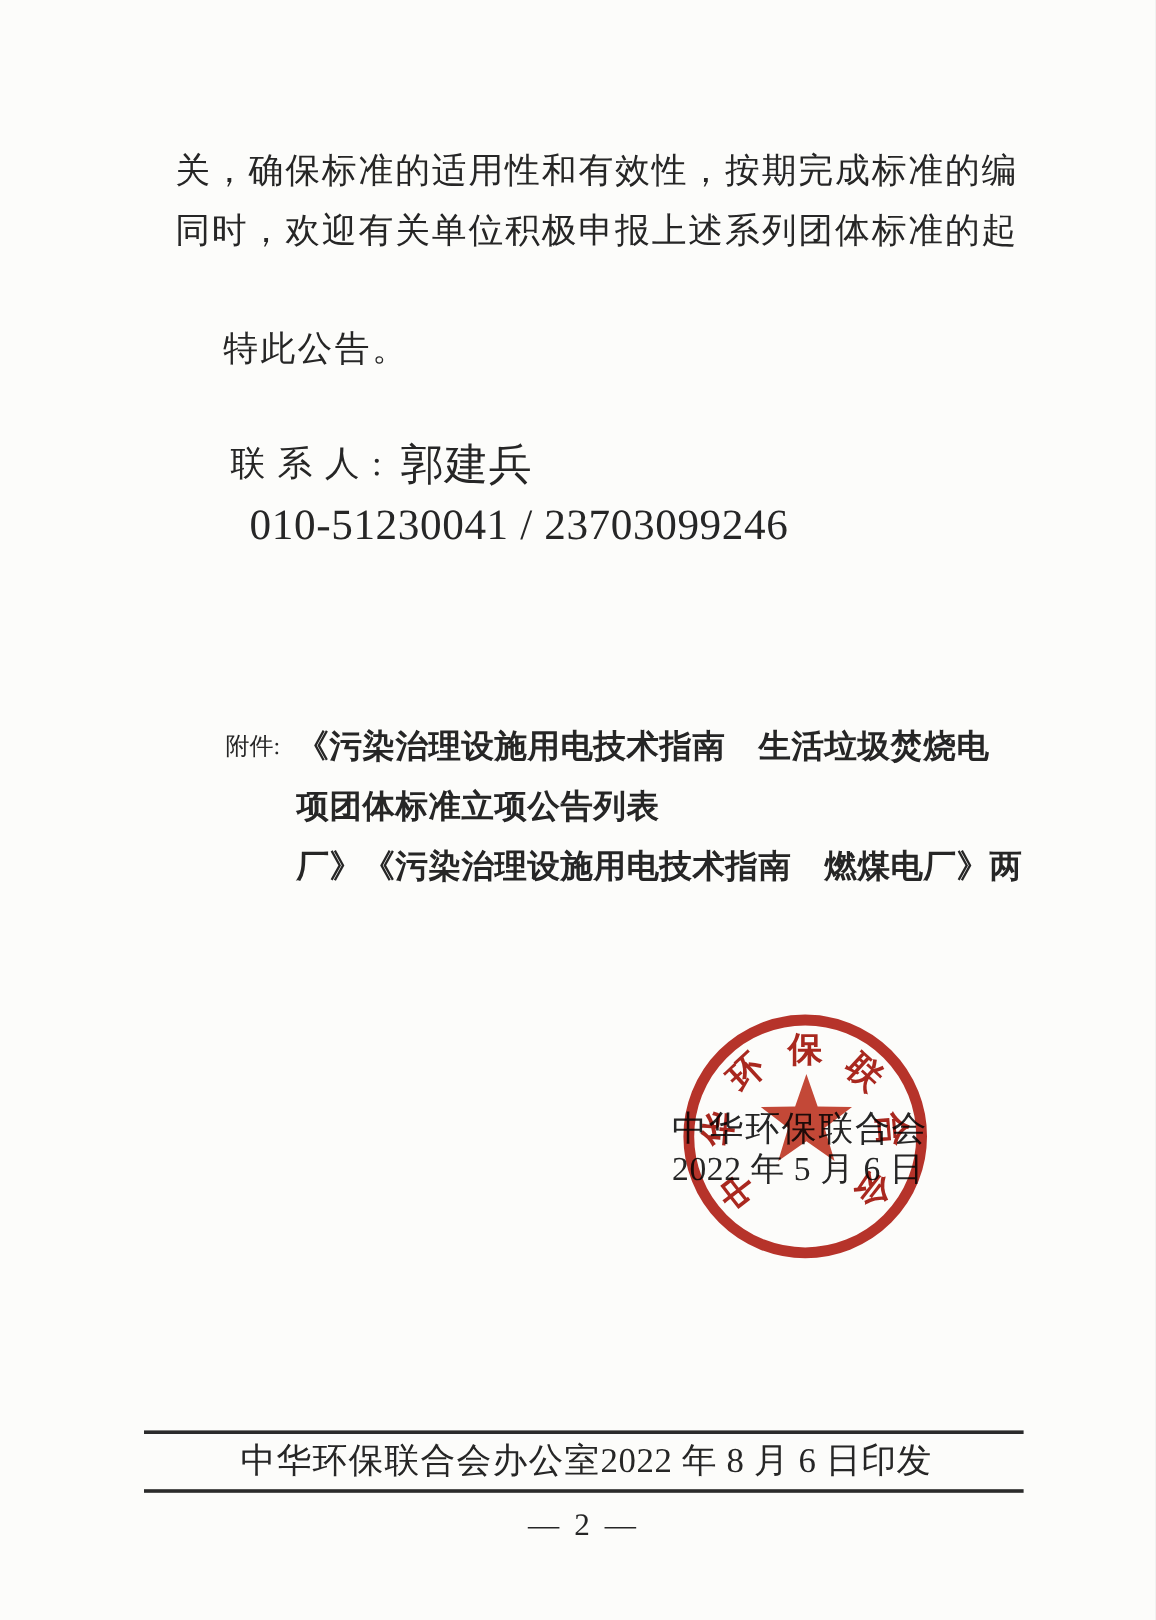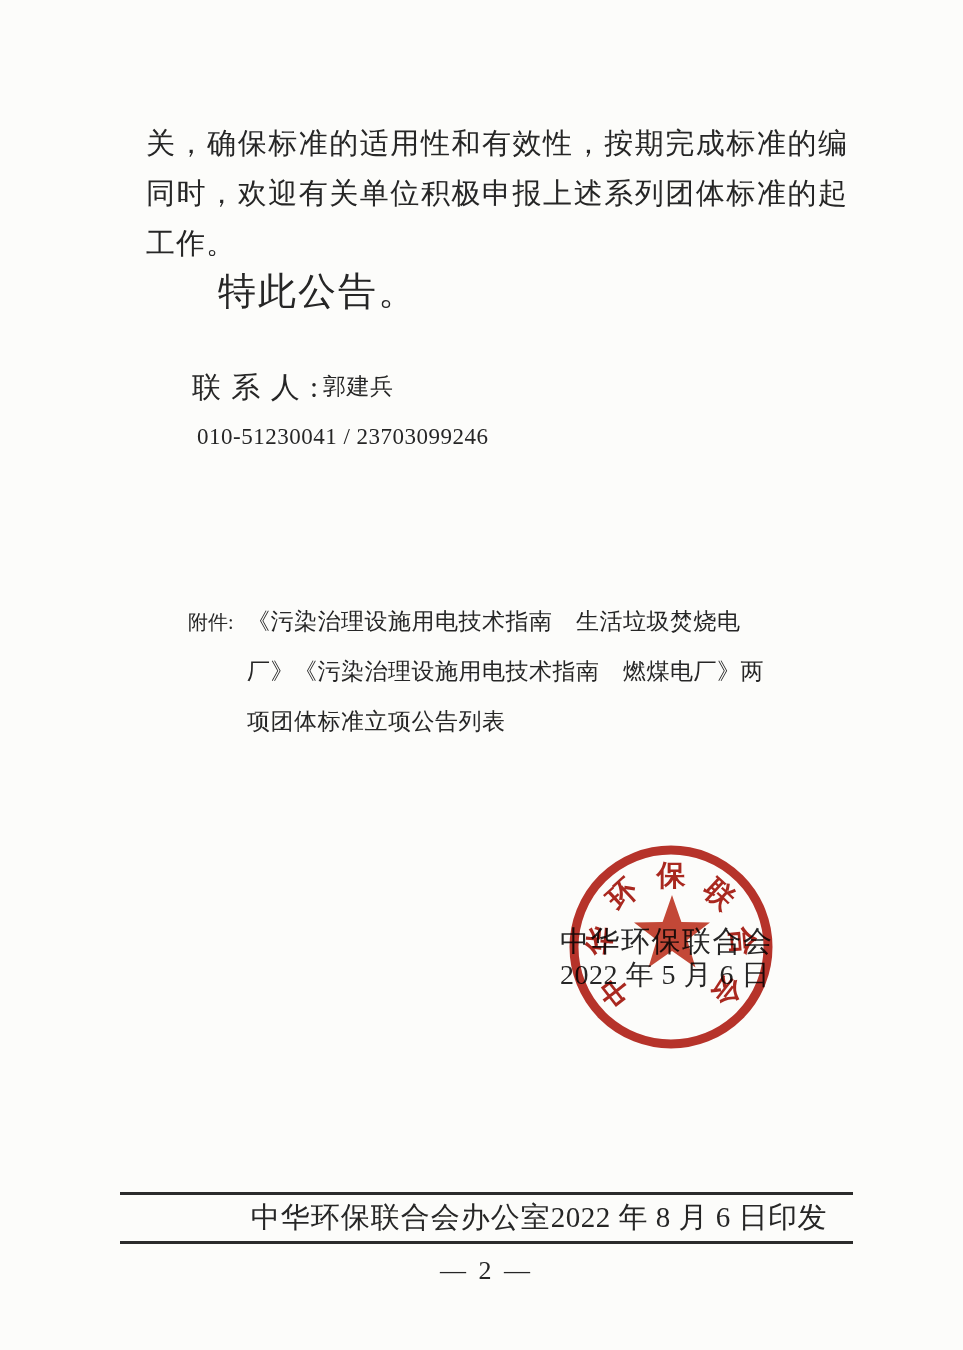--- a/index.html
+++ b/index.html
@@ -18,45 +18,45 @@
     left: 146px;
     top: 118px;
     width: 702px;
     font-size: 29px;
     letter-spacing: 1px;
   }
   .body-line { height: 50px; line-height: 50px; white-space: nowrap; }
   .body-line.just { text-align: justify; text-align-last: justify; white-space: normal; height: 50px; overflow: hidden; }
   .closing-line {
     position: absolute;
-    left: 218px;
+    left: 186px;
     top: 270px;
-    font-size: 38px;
+    font-size: 29px;
     letter-spacing: 2px;
     line-height: 42px;
   }
   .contacts { position: absolute; left: 192px; top: 362px; }
   .contact-row { height: 50px; line-height: 42px; display: flex; align-items: center; }
   .contact-label {
     display: inline-block;
     width: 126px;
     text-align: justify;
     text-align-last: justify;
     font-size: 29px;
   }
   .contact-value {
-    margin-left: 5px;
-    font-size: 23px;
+    margin-left: 16px;
+    font-size: 36px;
     letter-spacing: 0.5px;
     white-space: nowrap;
   }
   .attachment { position: absolute; left: 188px; top: 600px; width: 665px; }
   .attachment-label { position: absolute; left: 0; top: 0; font-size: 20px; line-height: 44px; }
   .attachment-lines { margin-left: 59px; }
-  .attachment-line { height: 50px; line-height: 44px; font-size: 23px; letter-spacing: 0.5px; white-space: nowrap; }
+  .attachment-line { height: 50px; line-height: 44px; font-size: 27px; letter-spacing: 0.5px; white-space: nowrap; font-weight: bold; }
   .signature { position: absolute; left: 560px; top: 925px; width: 210px; text-align: center; }
   .signature-org { font-size: 29px; letter-spacing: 1.5px; line-height: 33px; white-space: nowrap; }
   .signature-date { font-size: 28px; letter-spacing: 0.5px; line-height: 33px; white-space: nowrap; }
   .stamp {
     position: absolute;
     left: 567px;
     top: 843px;
     width: 208px;
     height: 208px;
     mix-blend-mode: multiply;
@@ -65,21 +65,21 @@
   .footer-rule { position: absolute; left: 120px; width: 733px; height: 3px; background: #2b2b2b; }
   .footer-rule.top { top: 1192px; }
   .footer-rule.bottom { top: 1241px; }
   .footer-row {
     position: absolute;
     left: 120px;
     top: 1195px;
     width: 733px;
     height: 46px;
     display: flex;
-    justify-content: flex-end;
+    justify-content: center;
     align-items: center;
   }
   .footer-left { margin-left: 30px; font-size: 29px; letter-spacing: 1px; white-space: nowrap; }
   .footer-right { margin-right: 26px; font-size: 29px; letter-spacing: 0.5px; white-space: nowrap; }
   .page-number {
     position: absolute;
     left: 120px;
     top: 1256px;
     width: 733px;
     text-align: center;
@@ -92,43 +92,42 @@
   }
 </style>
 </head>
 <body>
 
 <div class="paper">
 
   <div class="body-text">
     <div class="body-line just">关，确保标准的适用性和有效性，按期完成标准的编制工作。</div>
     <div class="body-line just">同时，欢迎有关单位积极申报上述系列团体标准的起草制定</div>
-    <div class="body-line">工作。</div>
   </div>
 
   <div class="closing-line">特此公告。</div>
 
   <div class="contacts">
     <div class="contact-row">
       <span class="contact-label">联系人:</span>
       <span class="contact-value">郭建兵</span>
     </div>
     <div class="contact-row">
       <span class="contact-value">010-51230041 / 23703099246</span>
     </div>
     <div class="contact-row">
     </div>
   </div>
 
   <div class="attachment">
     <span class="attachment-label">附件:</span>
     <div class="attachment-lines">
       <div class="attachment-line">《污染治理设施用电技术指南　生活垃圾焚烧电</div>
+      <div class="attachment-line">项团体标准立项公告列表</div>
       <div class="attachment-line">厂》《污染治理设施用电技术指南　燃煤电厂》两</div>
-      <div class="attachment-line">项团体标准立项公告列表</div>
     </div>
   </div>
 
   <div class="signature">
     <div class="signature-org">中华环保联合会</div>
     <div class="signature-date">2022 年 5 月 6 日</div>
   </div>
 
   <svg class="stamp" viewBox="0 0 208 208" xmlns="http://www.w3.org/2000/svg">
     <circle cx="104" cy="104" r="97" fill="none" stroke="#b3231a" stroke-width="9"></circle>

